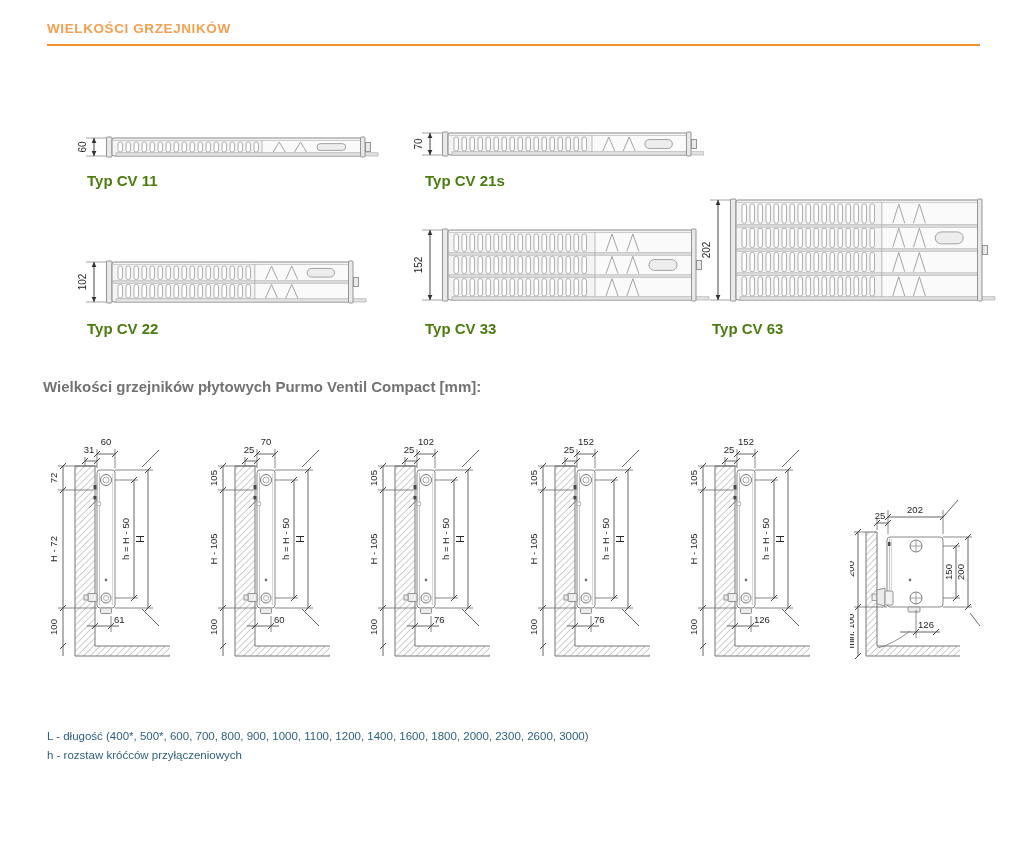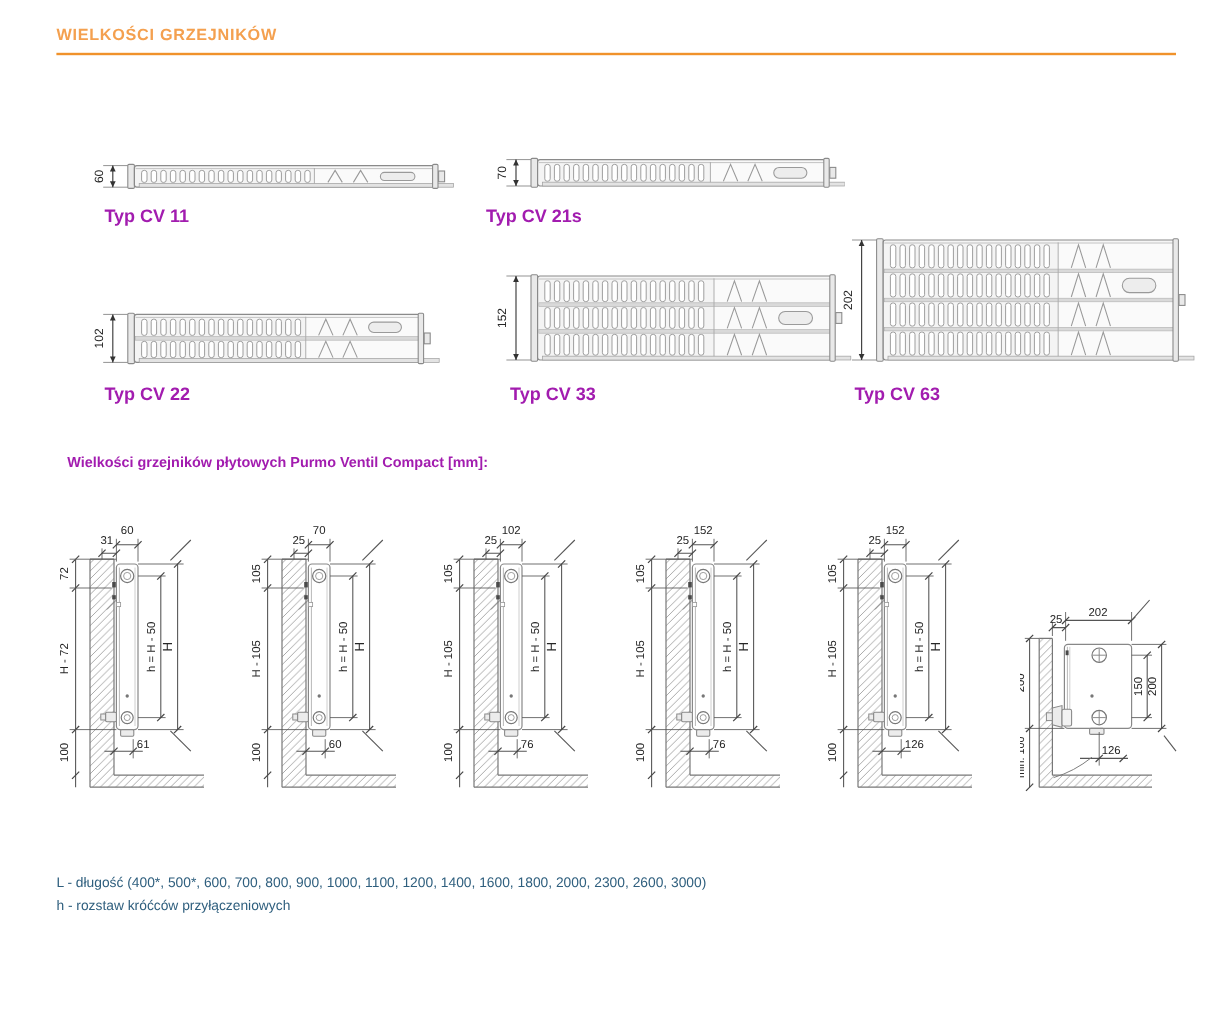--- a/index.html
+++ b/index.html
@@ -2,22 +2,22 @@
 <html><head>
 <meta charset="utf-8">
 <style>
   html,body{margin:0;padding:0;background:#ffffff;}
   #page{position:relative;width:1027px;height:850px;background:#ffffff;overflow:hidden;
         font-family:"Liberation Sans",sans-serif;}
   .hdr{position:absolute;left:47px;top:21px;font-size:13.5px;font-weight:600;
        letter-spacing:.6px;color:#F4A04F;}
   .hdr-rule{position:absolute;left:47px;top:44px;width:933px;height:2px;background:#F0922B;}
   .type-fig{position:absolute;}
-  .type-label{position:absolute;font-size:15px;font-weight:bold;color:#a21caf;}
-  .sec-title{position:absolute;left:56px;top:378px;font-size:12px;font-weight:bold;color:#a21caf;}
+  .type-label{position:absolute;font-size:15px;font-weight:bold;color:#4d7c0f;}
+  .sec-title{position:absolute;left:43px;top:378px;font-size:15px;font-weight:bold;color:#737373;}
   .inst{position:absolute;top:428px;}
   .side{position:absolute;left:850px;top:480px;}
   .foot{position:absolute;left:47px;top:727px;color:#2F5F7E;font-size:11.5px;line-height:19px;}
   svg text{font-family:"Liberation Sans",sans-serif;}
 </style>
 </head>
 <body>
 
 <div id="page">
 
@@ -320,21 +320,21 @@
         <rect x="168" y="82.75" width="4.5" height="19.25" rx="2" fill="#ffffff" stroke="#9a9a9a" stroke-width="0.8"></rect>
         <path d="M190.735,102 L196.735,82.75 L202.735,102" fill="none" stroke="#9a9a9a" stroke-width="0.9"></path>
         <path d="M211.39,102 L217.39,82.75 L223.39,102" fill="none" stroke="#9a9a9a" stroke-width="0.9"></path>
         <line x1="179.79999999999998" y1="8" x2="179.79999999999998" y2="104" stroke="#ababab" stroke-width="0.8"></line>
         <rect x="38" y="102.8" width="255" height="3.2" fill="#e3e3e3" stroke="#a0a0a0" stroke-width="0.6"></rect>
         <rect x="275.5" y="5" width="4.5" height="102" rx="1" fill="#e9e9e9" stroke="#8a8a8a" stroke-width="0.9"></rect>
         <rect x="280.5" y="51.5" width="5" height="9" fill="#e9e9e9" stroke="#8a8a8a" stroke-width="0.9"></rect>
       </svg></div>
 
   <div class="type-label" style="left:87px;top:172px">Typ CV 11</div>
-  <div class="type-label" style="left:405px;top:172px">Typ CV 21s</div>
+  <div class="type-label" style="left:425px;top:172px">Typ CV 21s</div>
   <div class="type-label" style="left:87px;top:320px">Typ CV 22</div>
   <div class="type-label" style="left:425px;top:320px">Typ CV 33</div>
   <div class="type-label" style="left:712px;top:320px">Typ CV 63</div>
 
   <div class="sec-title">Wielkości grzejników płytowych Purmo Ventil Compact [mm]:</div>
 
   <div class="inst" style="left:45px"><svg id="inst-0" width="160" height="264">
         <defs>
           <pattern id="h0" patternUnits="userSpaceOnUse" width="6.5" height="6.5">
             <line x1="0" y1="6.5" x2="6.5" y2="0" stroke="#9a9a9a" stroke-width="0.7"></line>

